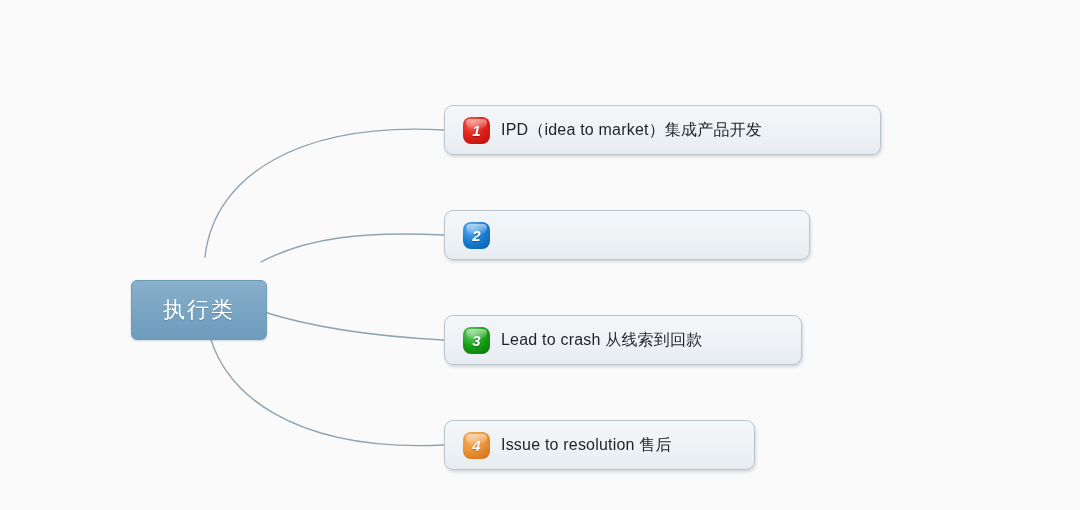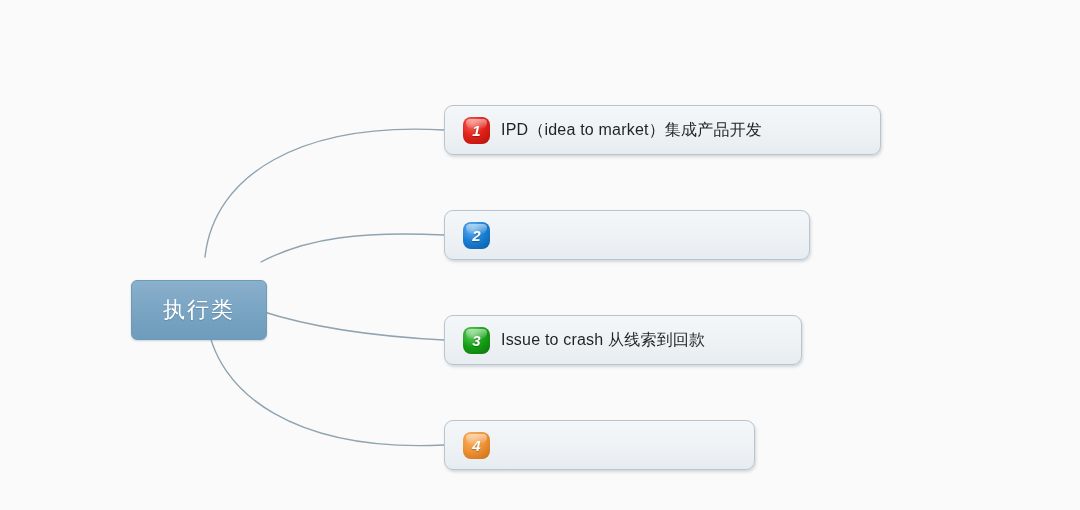--- a/index.html
+++ b/index.html
@@ -139,22 +139,23 @@
   <div class="child-node" id="child-1" style="left: 444px; top: 210px; width: 366px; height: 50px;">
     <span class="node-badge badge-blue">
       <span class="badge-num">2</span>
     </span>
   </div>
 
   <div class="child-node" id="child-2" style="left: 444px; top: 315px; width: 358px; height: 50px;">
     <span class="node-badge badge-green">
       <span class="badge-num">3</span>
     </span>
-    <span class="node-text">Issue to crash 从线索到回款</span>
+    <span class="node-text">Lead to crash 从线索到回款</span>
   </div>
 
   <div class="child-node" id="child-3" style="left: 444px; top: 420px; width: 311px; height: 50px;">
     <span class="node-badge badge-orange">
       <span class="badge-num">4</span>
     </span>
+    <span class="node-text">Issue to resolution 售后</span>
   </div>
 
 </div>
 
 </body></html>

